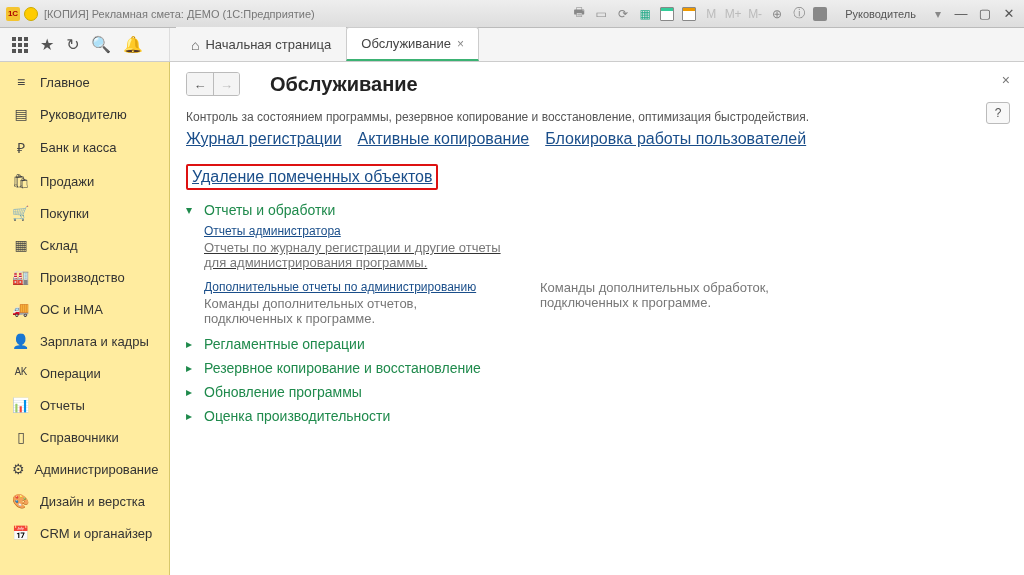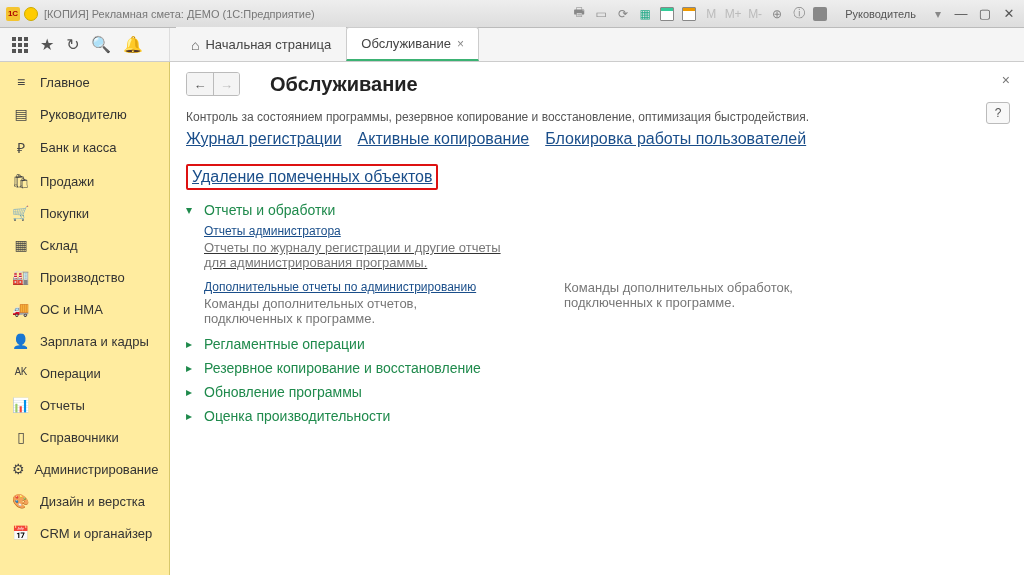--- a/index.html
+++ b/index.html
@@ -115,21 +115,21 @@
 
   .section-head { display:flex; align-items:center; gap:12px; color:#1f8a4c; font-size:14px; margin:8px 0 6px; cursor:pointer;}
   .chev { color:#1f8a4c; font-size:12px; }
   .chev.down::before{content:"▾";}
   .chev.right::before{content:"▸";}
 
   .subblock { margin-left:18px; margin-bottom:10px;text-decoration:underline;}
   .sublink { color:#1a4e8a; text-decoration:underline; font-size:12px; display:inline-block; margin-bottom:2px; cursor:pointer;}
   .subdesc { color:#777; font-size:13px; max-width:300px;}
 
-  .cols { display:flex; gap:60px; margin-left:18px; margin-bottom:10px;}
+  .cols { display:flex; gap:36px; margin-left:18px; margin-bottom:10px;}
   .col { max-width:320px;}
 </style>
 </head>
 <body>
 
 <div class="titlebar">
   <div class="tb-logo">1C</div>
   <div class="tb-ball"></div>
   <span class="tb-title">[КОПИЯ] Рекламная смета: ДЕМО  (1С:Предприятие)</span>
   <span class="tb-spacer"></span>

